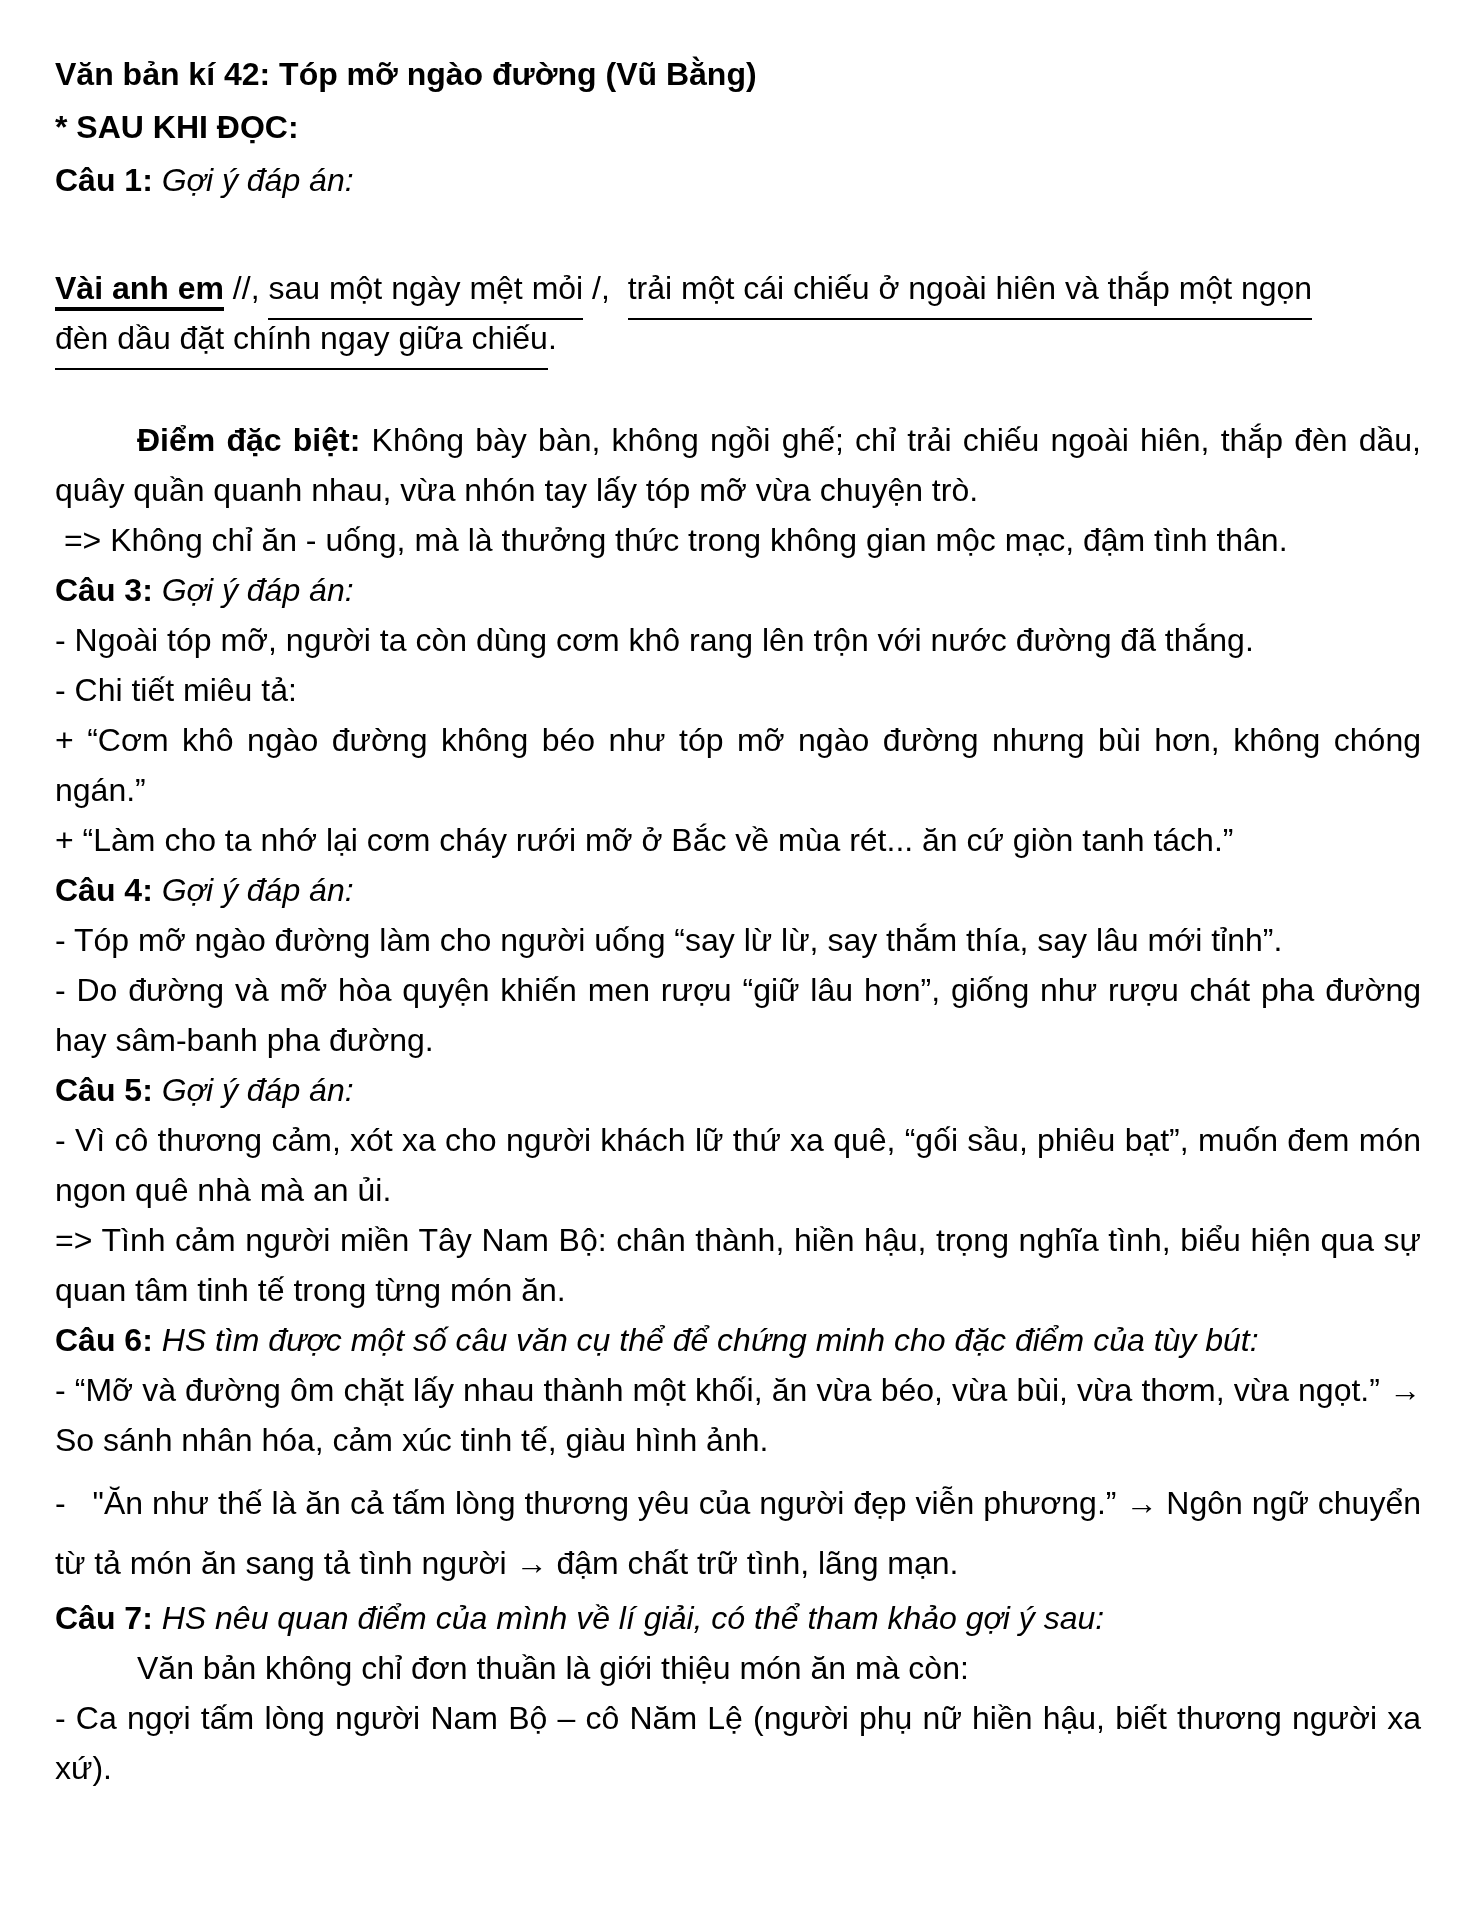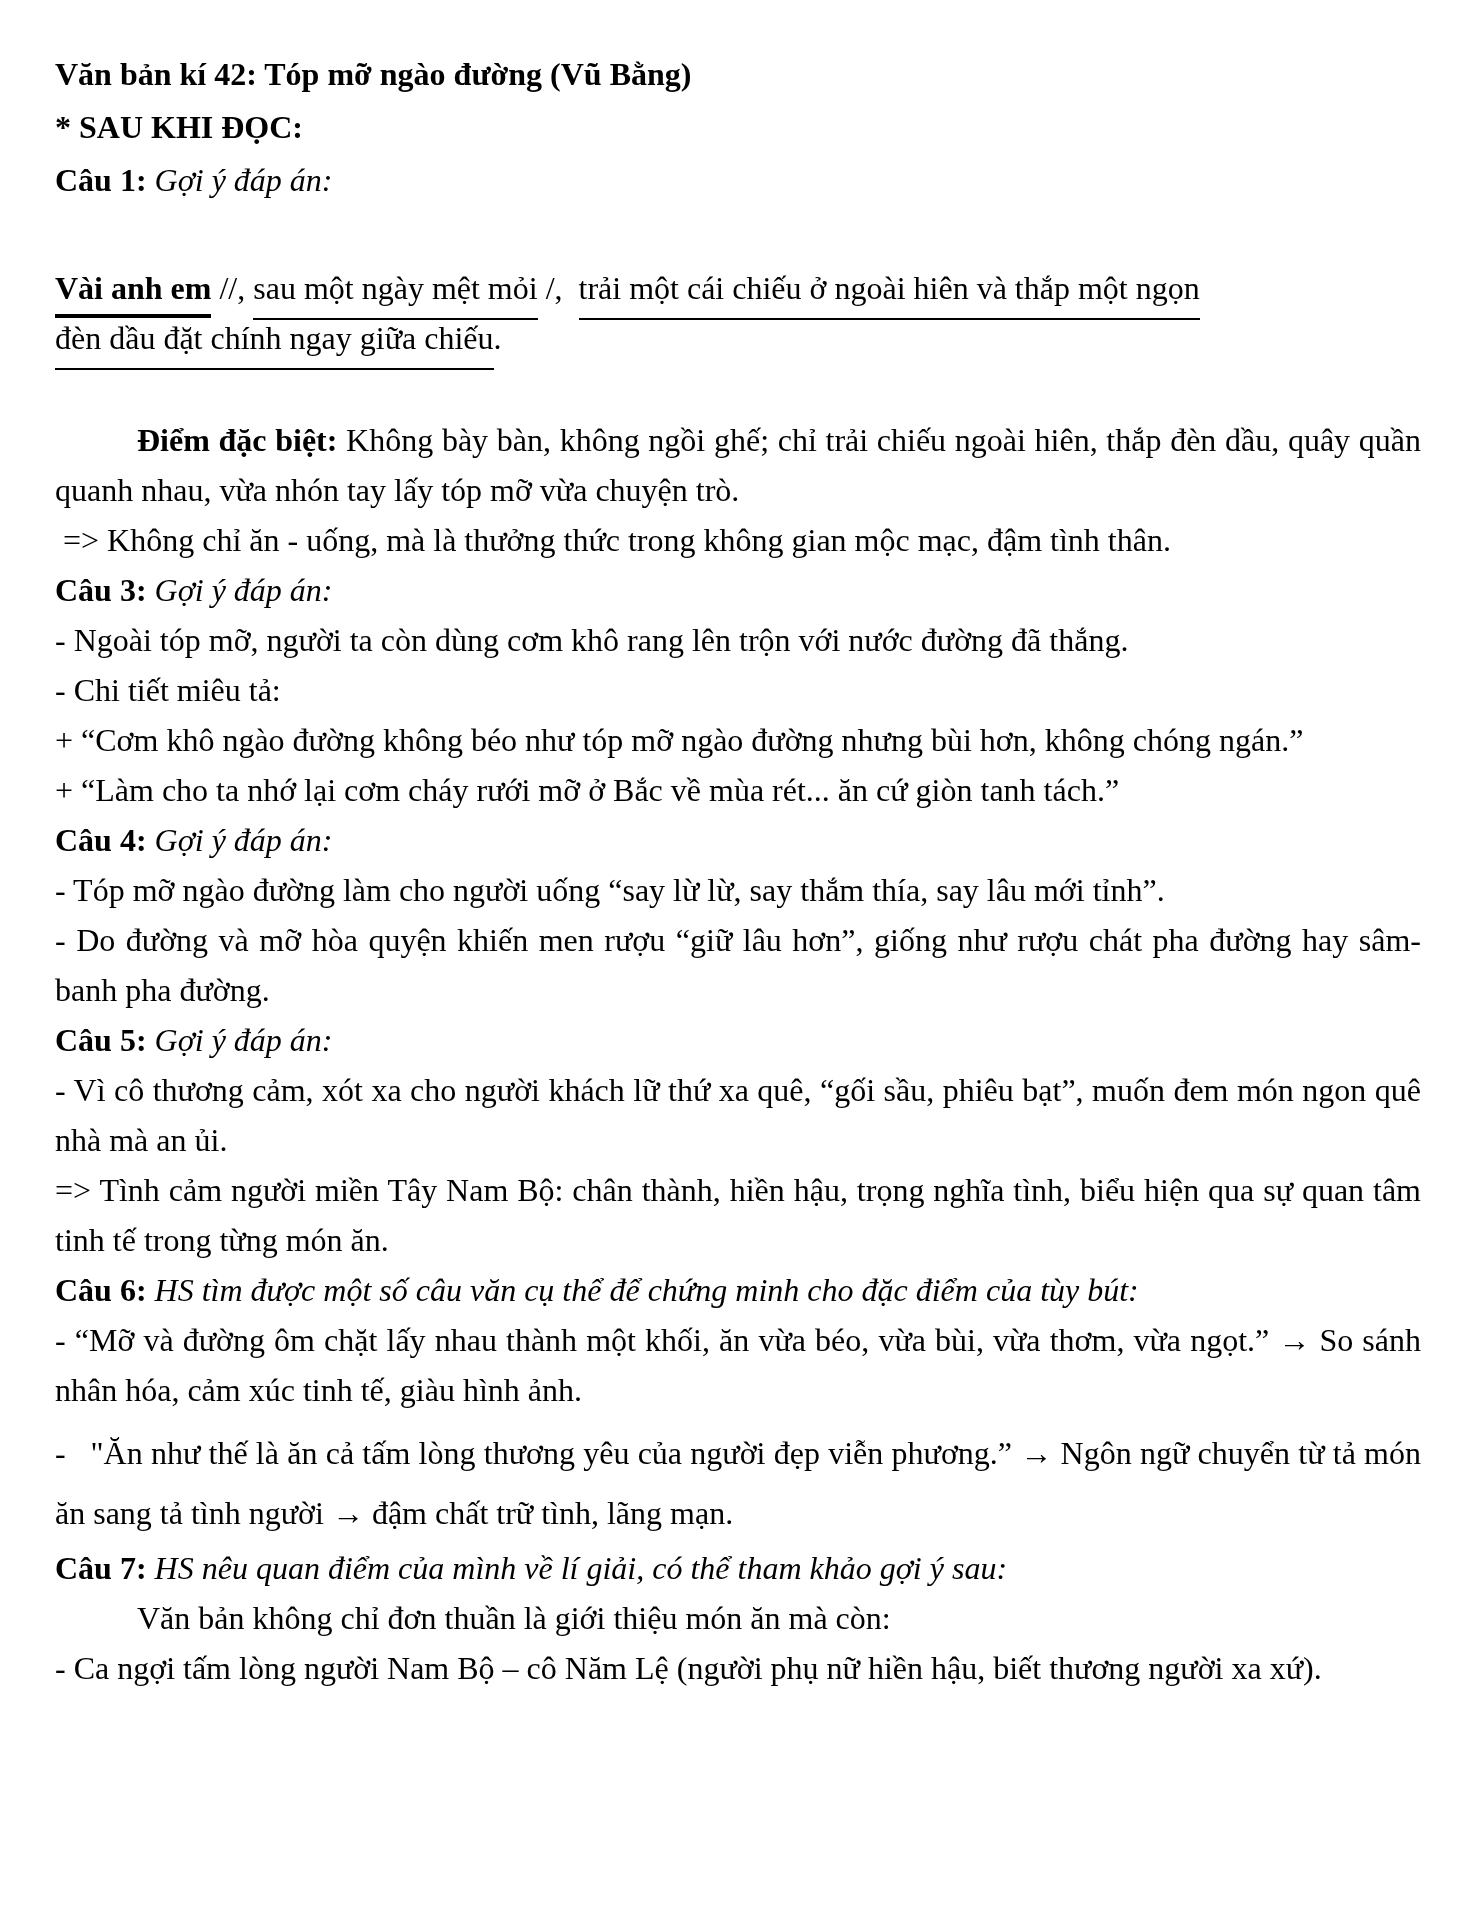--- a/index.html
+++ b/index.html
@@ -8,34 +8,34 @@
     background: #ffffff;
   }
   .page {
     position: relative;
     width: 1476px;
     height: 1922px;
     box-sizing: border-box;
     padding: 48px 55px 40px 55px;
     background: #ffffff;
     color: #000000;
-    font-family: Liberation Serif, serif;
+    font-family: Liberation Sans, sans-serif;
     font-size: 32px;
   }
   p.line {
     margin: 0;
     line-height: 50px;
     white-space: pre-wrap;
   }
   .top p.line { line-height: 53px; }
   .just { text-align: justify; }
   .b { font-weight: bold; }
   .i { font-style: italic; }
   .u  { border-bottom: 2px solid #000; padding-bottom: 12px; }
-  .ub { border-bottom: 4px solid #000; padding-bottom: 8px; }
+  .ub { border-bottom: 4px solid #000; padding-bottom: 1px; }
   .indent { text-indent: 82px; }
   .nowrap { white-space: pre; }
   .labels-row {
     position: relative;
     height: 50px;
     font-weight: bold;
   }
   .labels-row span { position: absolute; top: 0; }
   .lbl-cn { left: 85px; }
   .lbl-tn { left: 395px; }

